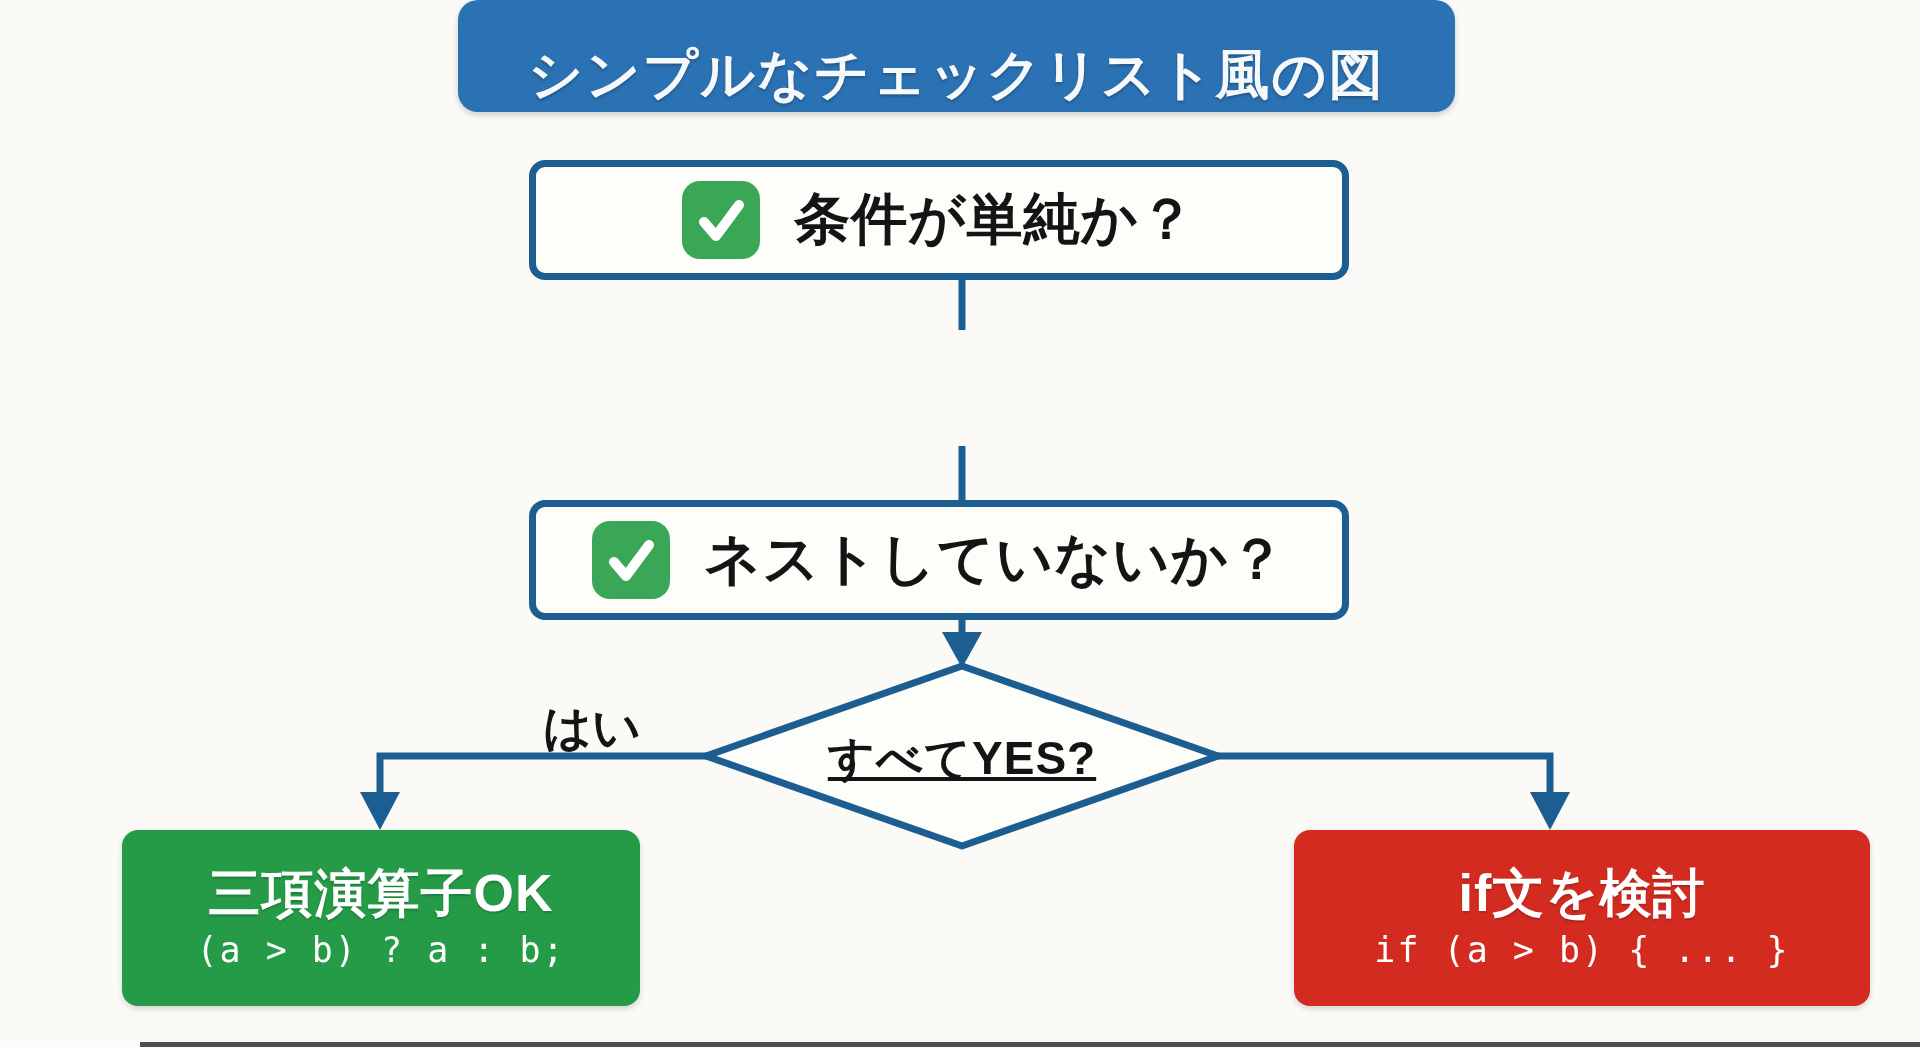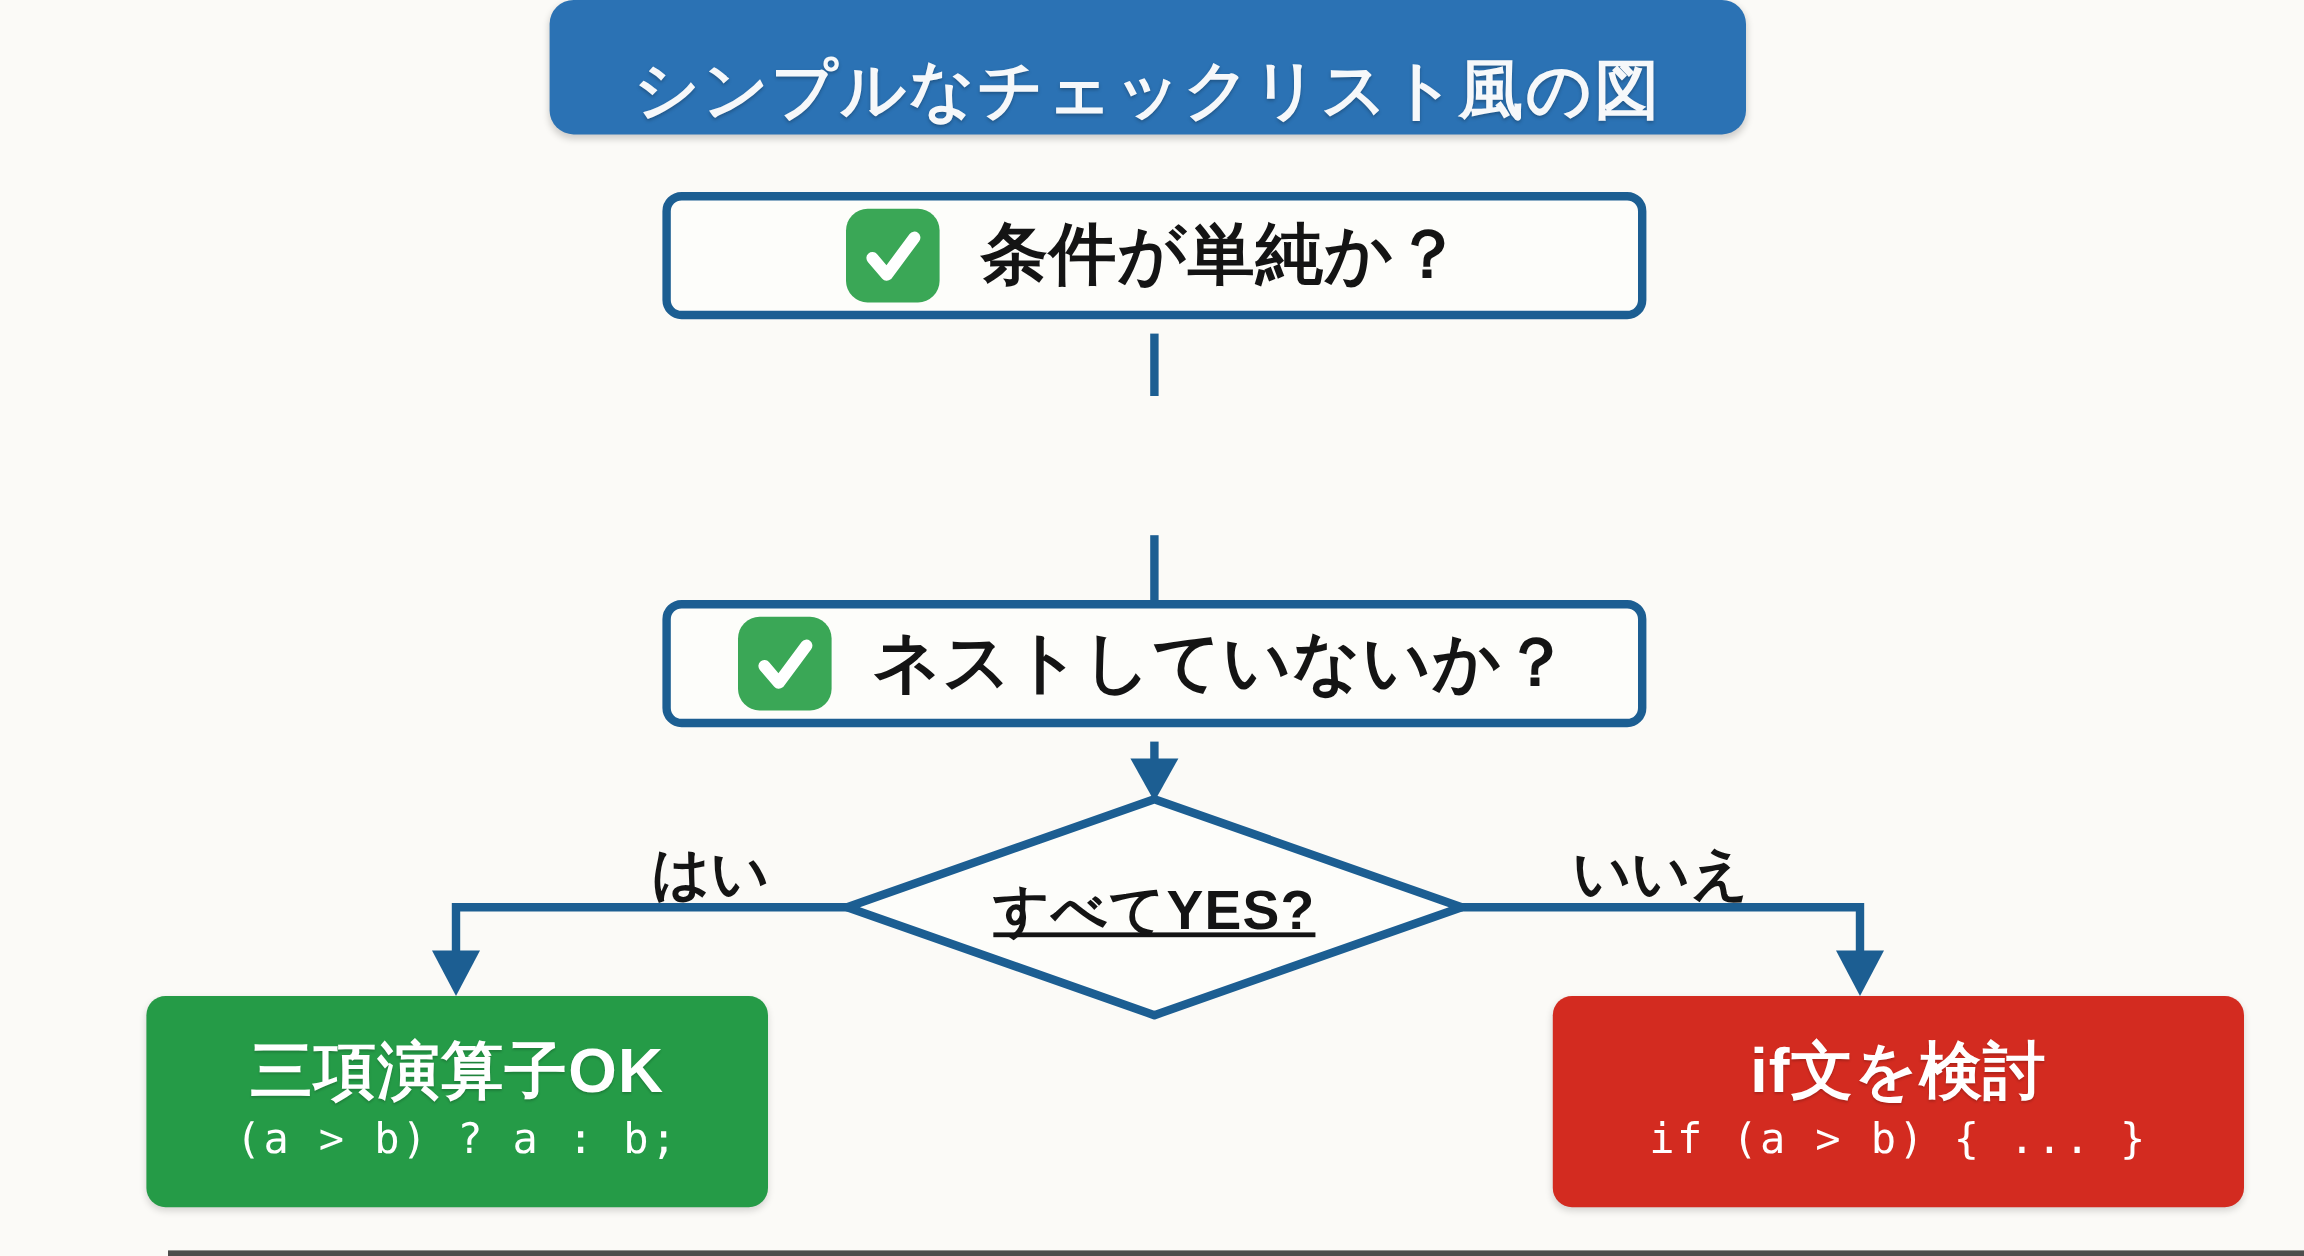--- a/index.html
+++ b/index.html
@@ -19,21 +19,21 @@
     color:#f6f8fa;font-size:54px;font-weight:bold;letter-spacing:2px;
     text-shadow:0 2px 3px rgba(0,0,0,.25);
   }
   
   svg.wires{position:absolute;left:0;top:0;width:1920px;height:1047px;}
   .wire{stroke:#1c5e92;stroke-width:7;fill:none;}
   .arrowhead{fill:#1c5e92;stroke:none;}
   .diamond-shape{fill:#fdfdfa;stroke:#1c5e92;stroke-width:7;stroke-linejoin:round;}
   
   .check-box{
-    position:absolute;left:552px;width:820px;height:106px;box-sizing:border-box;
+    position:absolute;left:529px;width:820px;height:120px;box-sizing:border-box;
     background:#fdfdfa;border:7px solid #1c5e92;border-radius:16px;
     display:flex;align-items:center;justify-content:center;gap:34px;
   }
   .check-box .label{
     color:#141414;font-size:56px;font-weight:bold;letter-spacing:1px;white-space:nowrap;
   }
   .check-icon{
     width:78px;height:78px;flex:0 0 78px;background:#3aa756;border-radius:18px;
     display:flex;align-items:center;justify-content:center;
   }
@@ -114,21 +114,20 @@
       <svg viewBox="0 0 60 60">
           <polyline points="13,32 25,46 48,15" fill="none" stroke="#ffffff" stroke-width="10" stroke-linecap="round" stroke-linejoin="round"></polyline>
         </svg>
     </span>
     <span class="label">ネストしていないか？</span>
   </div>
 
   <div class="diamond-label">すべてYES?</div>
 
   <div class="branch-label yes">はい</div>
-  <div class="branch-label no">いいえ</div>
 
   <div class="outcome ok">
     <span class="headline">三項演算子OK</span>
     <span class="code">(a &gt; b) ? a : b;</span>
   </div>
 
   <div class="outcome warn">
     <span class="headline">if文を検討</span>
     <span class="code">if (a &gt; b) { ... }</span>
   </div>

